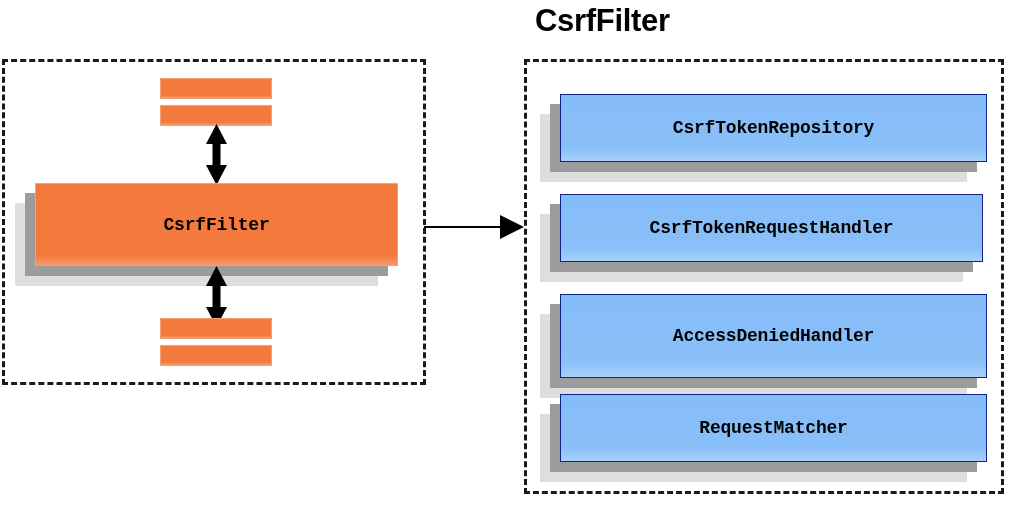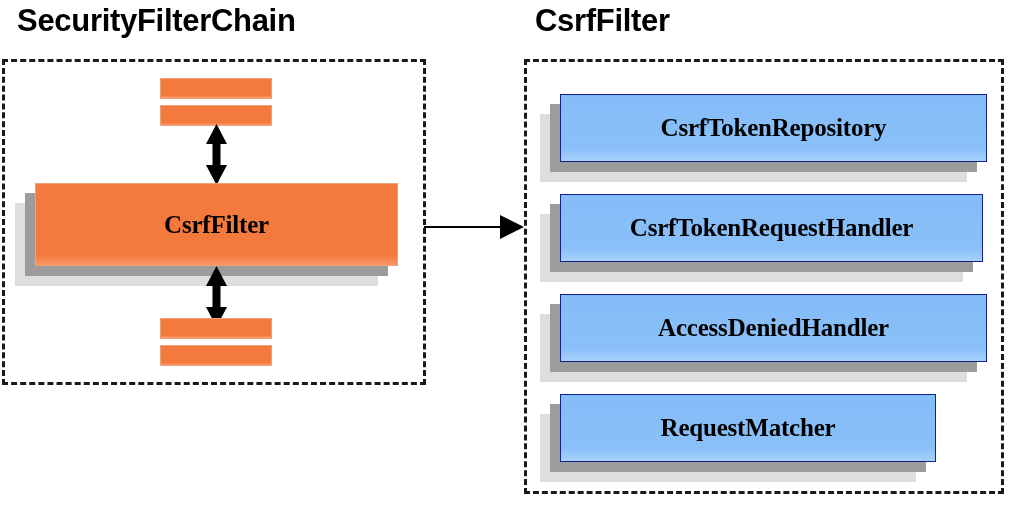--- a/index.html
+++ b/index.html
@@ -64,23 +64,23 @@
     background: #9c9c9c;
   }
   .shadowbox .face {
     left: 0; top: 0;
     width: 100%; height: 100%;
     display: flex;
     align-items: center;
     justify-content: center;
   }
   .shadowbox .face span {
-    font-family: Liberation Serif, serif;
+    font-family: Liberation Mono, monospace;
     font-weight: bold;
-    font-size: 25px;
+    font-size: 18px;
     color: #000000;
     white-space: nowrap;
     letter-spacing: -0.2px;
   }
 
   
   .box-orange .face {
     background: #f47b3f;
     background: linear-gradient(to bottom, #f4793c 0%, #f4793c 88%, #f79868 100%);
     border: 1px solid #f2a277;
@@ -103,21 +103,20 @@
   
   .vconn { position: absolute; }
   .hconn { position: absolute; }
   svg { display: block; overflow: visible; }
 </style>
 </head>
 <body>
 
 <div id="canvas">
 
-  <div class="panel-title" id="title-left">SecurityFilterChain</div>
 
   <div class="panel" id="panel-left"></div>
 
   <div class="strip" style="left:160px; top:78px; width:112px; height:21px;"></div>
   <div class="strip" style="left:160px; top:105px; width:112px; height:21px;"></div>
 
   <div class="vconn" style="left:200px; top:124px;">
     <svg width="33" height="61" viewBox="0 0 33 61">
       <polygon points="16.5,0 27,20 6,20" fill="#000000"></polygon>
       <rect x="12.5" y="16" width="8" height="29" fill="#000000"></rect>
@@ -164,29 +163,29 @@
   </div>
 
   <div class="shadowbox box-blue" style="left:560px; top:194px; width:423px; height:68px;">
     <div class="sh-light"></div>
     <div class="sh-dark"></div>
     <div class="face">
       <span>CsrfTokenRequestHandler</span>
     </div>
   </div>
 
-  <div class="shadowbox box-blue" style="left:560px; top:294px; width:427px; height:68px;">
+  <div class="shadowbox box-blue" style="left:560px; top:294px; width:427px; height:84px;">
     <div class="sh-light"></div>
     <div class="sh-dark"></div>
     <div class="face">
       <span>AccessDeniedHandler</span>
     </div>
   </div>
 
-  <div class="shadowbox box-blue" style="left:560px; top:394px; width:376px; height:68px;">
+  <div class="shadowbox box-blue" style="left:560px; top:394px; width:427px; height:68px;">
     <div class="sh-light"></div>
     <div class="sh-dark"></div>
     <div class="face">
       <span>RequestMatcher</span>
     </div>
   </div>
 
 </div>
 
 </body></html>

